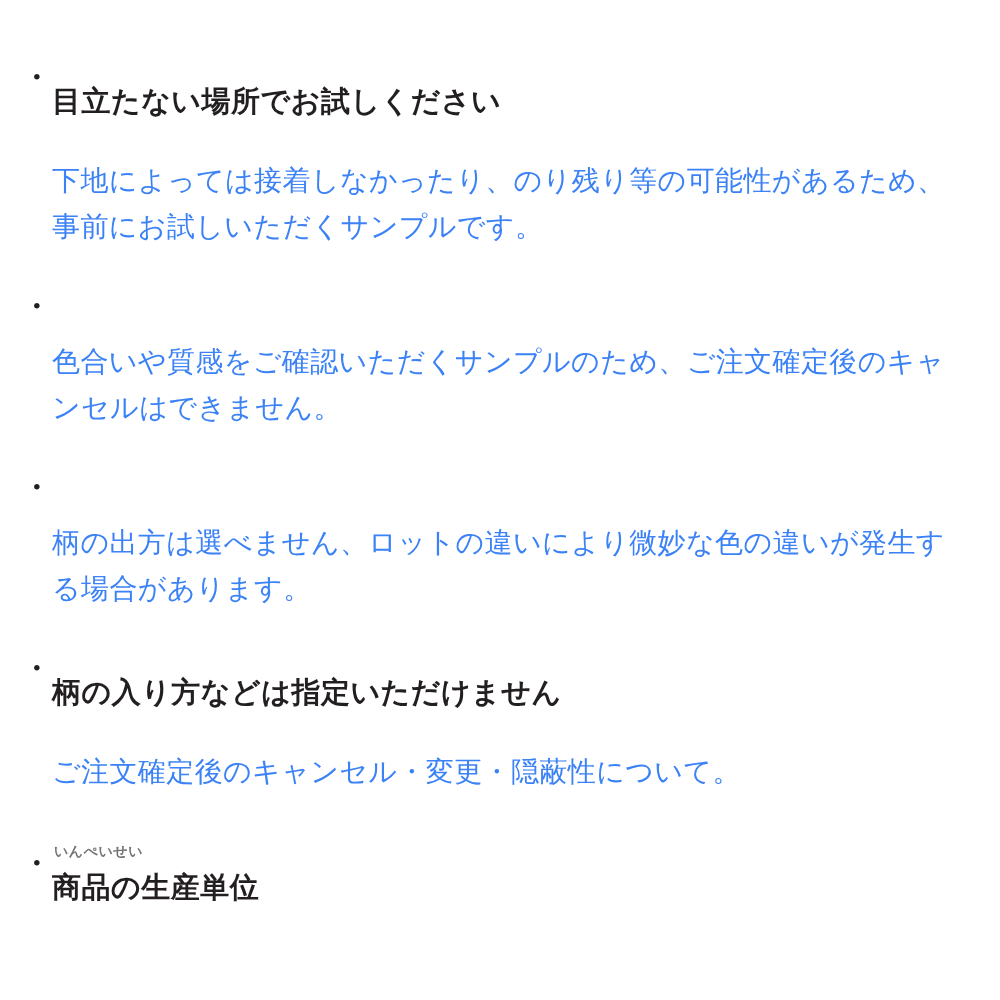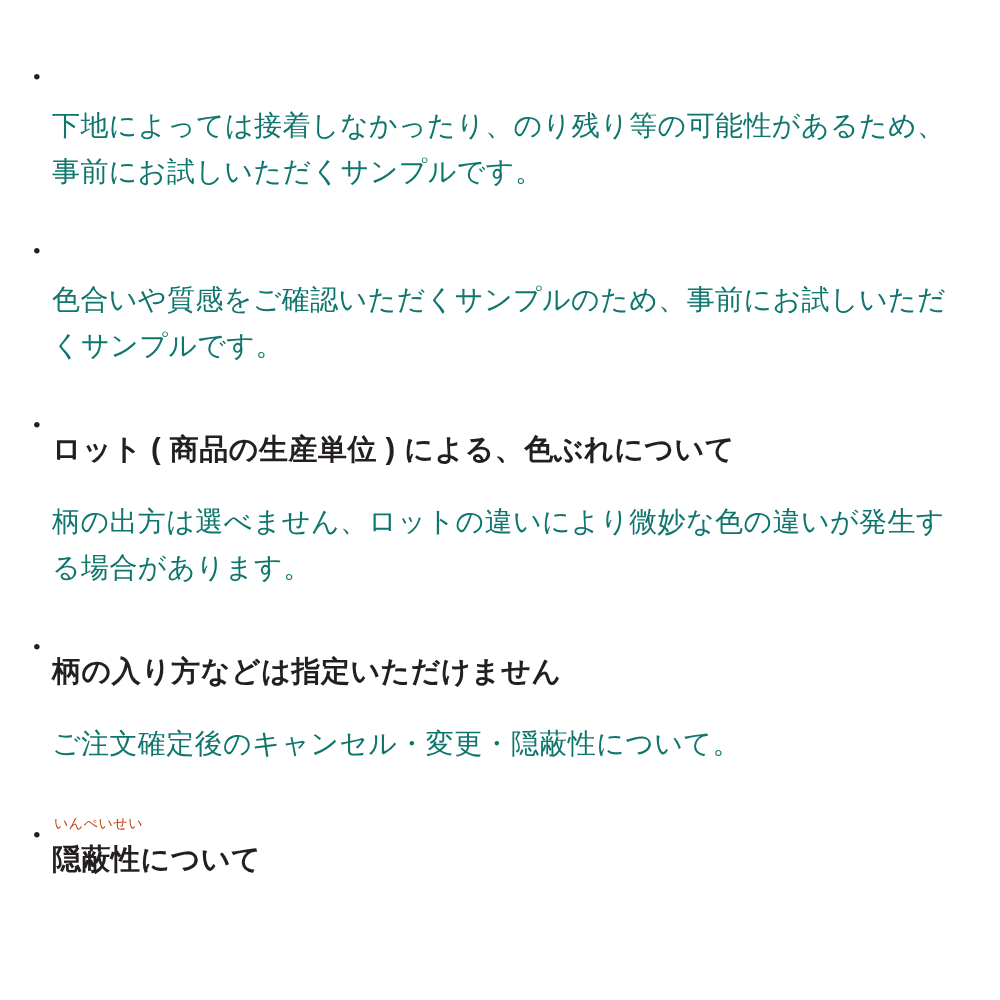--- a/index.html
+++ b/index.html
@@ -49,78 +49,78 @@
     letter-spacing: 0.5px;
     color: #231f20;
     position: relative;
   }
   .ruby {
     position: absolute;
     top: -22px;
     left: 2px;
     font-size: 14px;
     line-height: 16px;
-    font-weight: 400;
+    font-weight: 700;
     letter-spacing: 0.5px;
-    color: #c2410c;
+    color: #737373;
     white-space: nowrap;
     text-align: right;
   }
   .body-text {
-    margin: 4px 0 0 30px;
+    margin: 11px 0 0 30px;
     font-size: 28px;
     line-height: 46px;
     font-weight: 400;
     letter-spacing: 0.4px;
-    color: #0f766e;
+    color: #3b82f6;
     max-width: 935px;
   }
   .section.with-ruby {
     margin-top: 46px;
   }
 </style>
 </head>
 <body>
 
 <div class="page">
 
   <div class="section">
     <div class="heading-row">
       <span class="bullet">・</span>
+      <h2 class="heading">目立たない場所でお試しください</h2>
     </div>
     <p class="body-text">下地によっては接着しなかったり、のり残り等の可能性があるため、事前にお試しいただくサンプルです。</p>
   </div>
 
   <div class="section">
     <div class="heading-row">
       <span class="bullet">・</span>
     </div>
-    <p class="body-text">色合いや質感をご確認いただくサンプルのため、事前にお試しいただくサンプルです。</p>
+    <p class="body-text">色合いや質感をご確認いただくサンプルのため、ご注文確定後のキャンセルはできません。</p>
   </div>
 
   <div class="section">
     <div class="heading-row">
       <span class="bullet">・</span>
-      <h2 class="heading">ロット ( 商品の生産単位 ) による、色ぶれについて</h2>
     </div>
     <p class="body-text">柄の出方は選べません、ロットの違いにより微妙な色の違いが発生する場合があります。</p>
   </div>
 
   <div class="section">
     <div class="heading-row">
       <span class="bullet">・</span>
       <h2 class="heading">柄の入り方などは指定いただけません</h2>
     </div>
     <p class="body-text">ご注文確定後のキャンセル・変更・隠蔽性について。</p>
   </div>
 
   <div class="section with-ruby">
     <div class="heading-row">
       <span class="bullet">・</span>
       <h2 class="heading">
         <span class="ruby">いんぺいせい</span>
-        <span>隠蔽性について</span>
+        <span>商品の生産単位</span>
       </h2>
     </div>
 
   </div>
 
 </div>
 
 </body></html>

